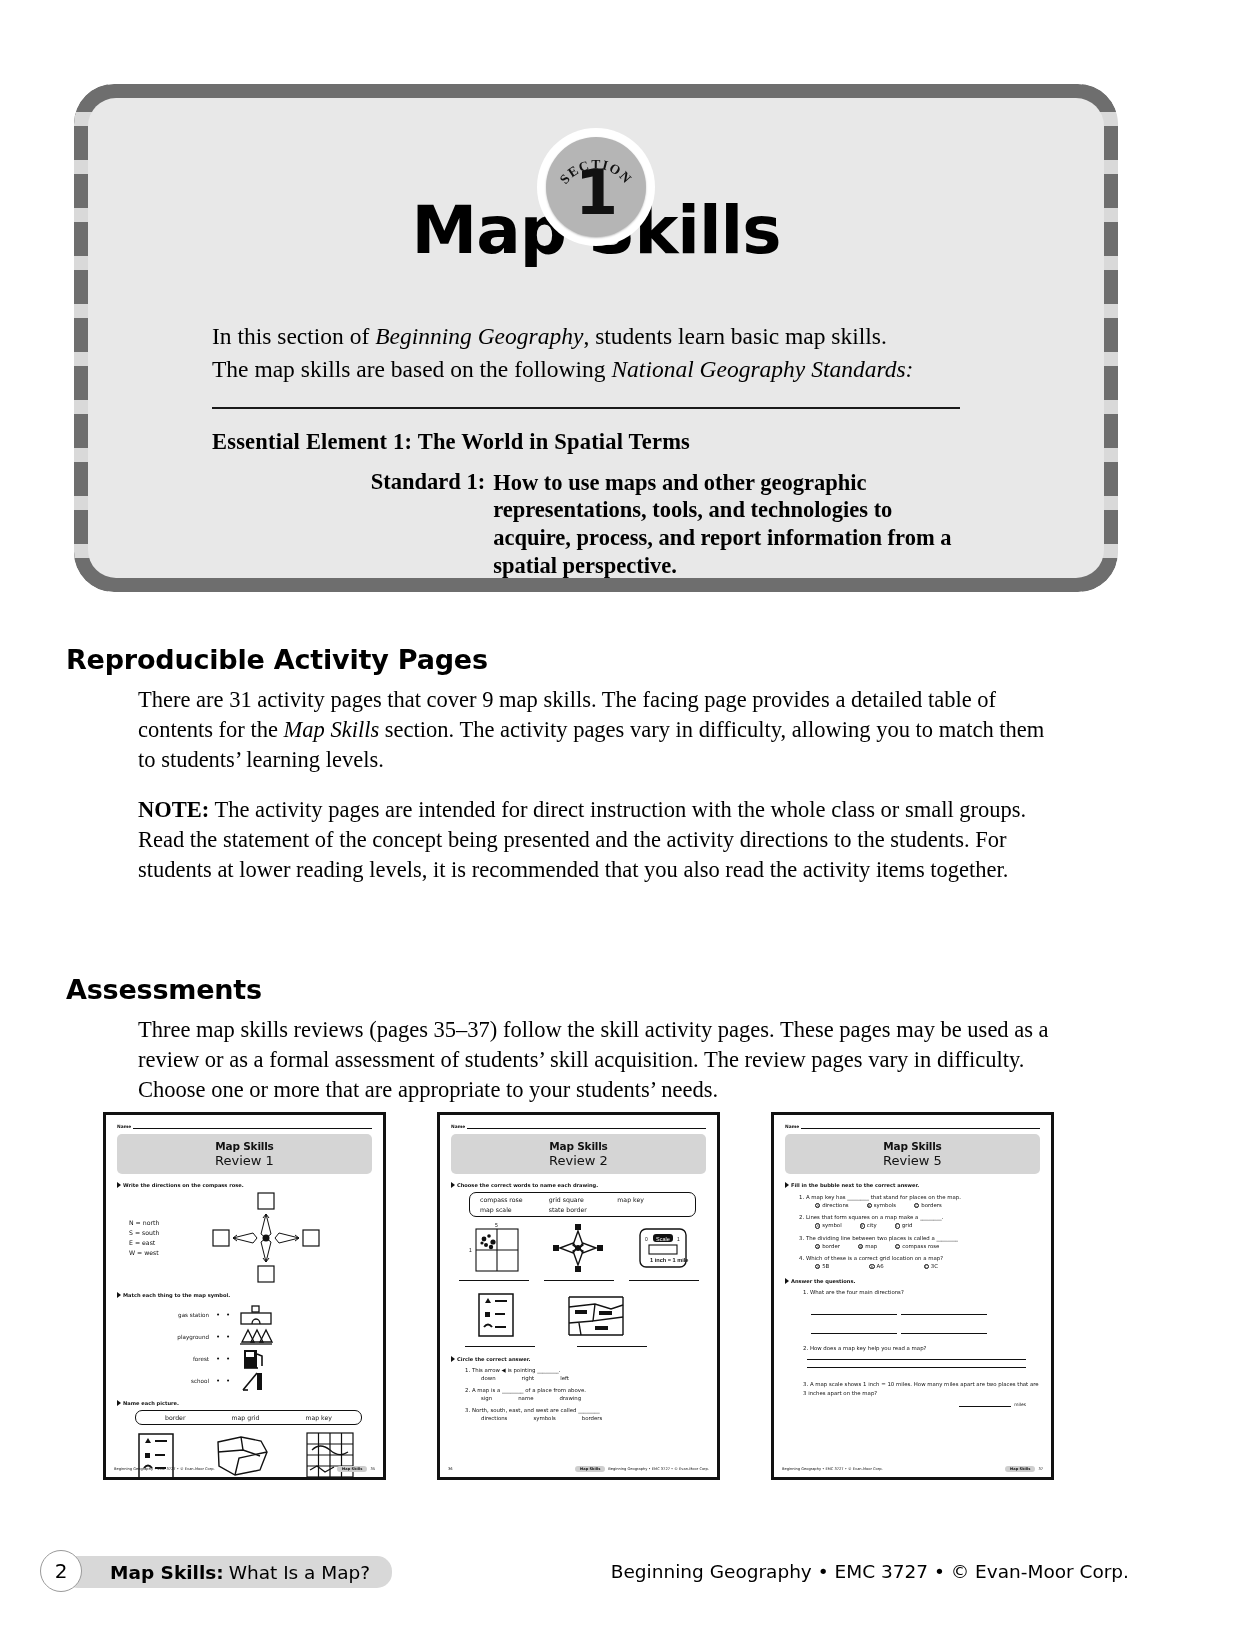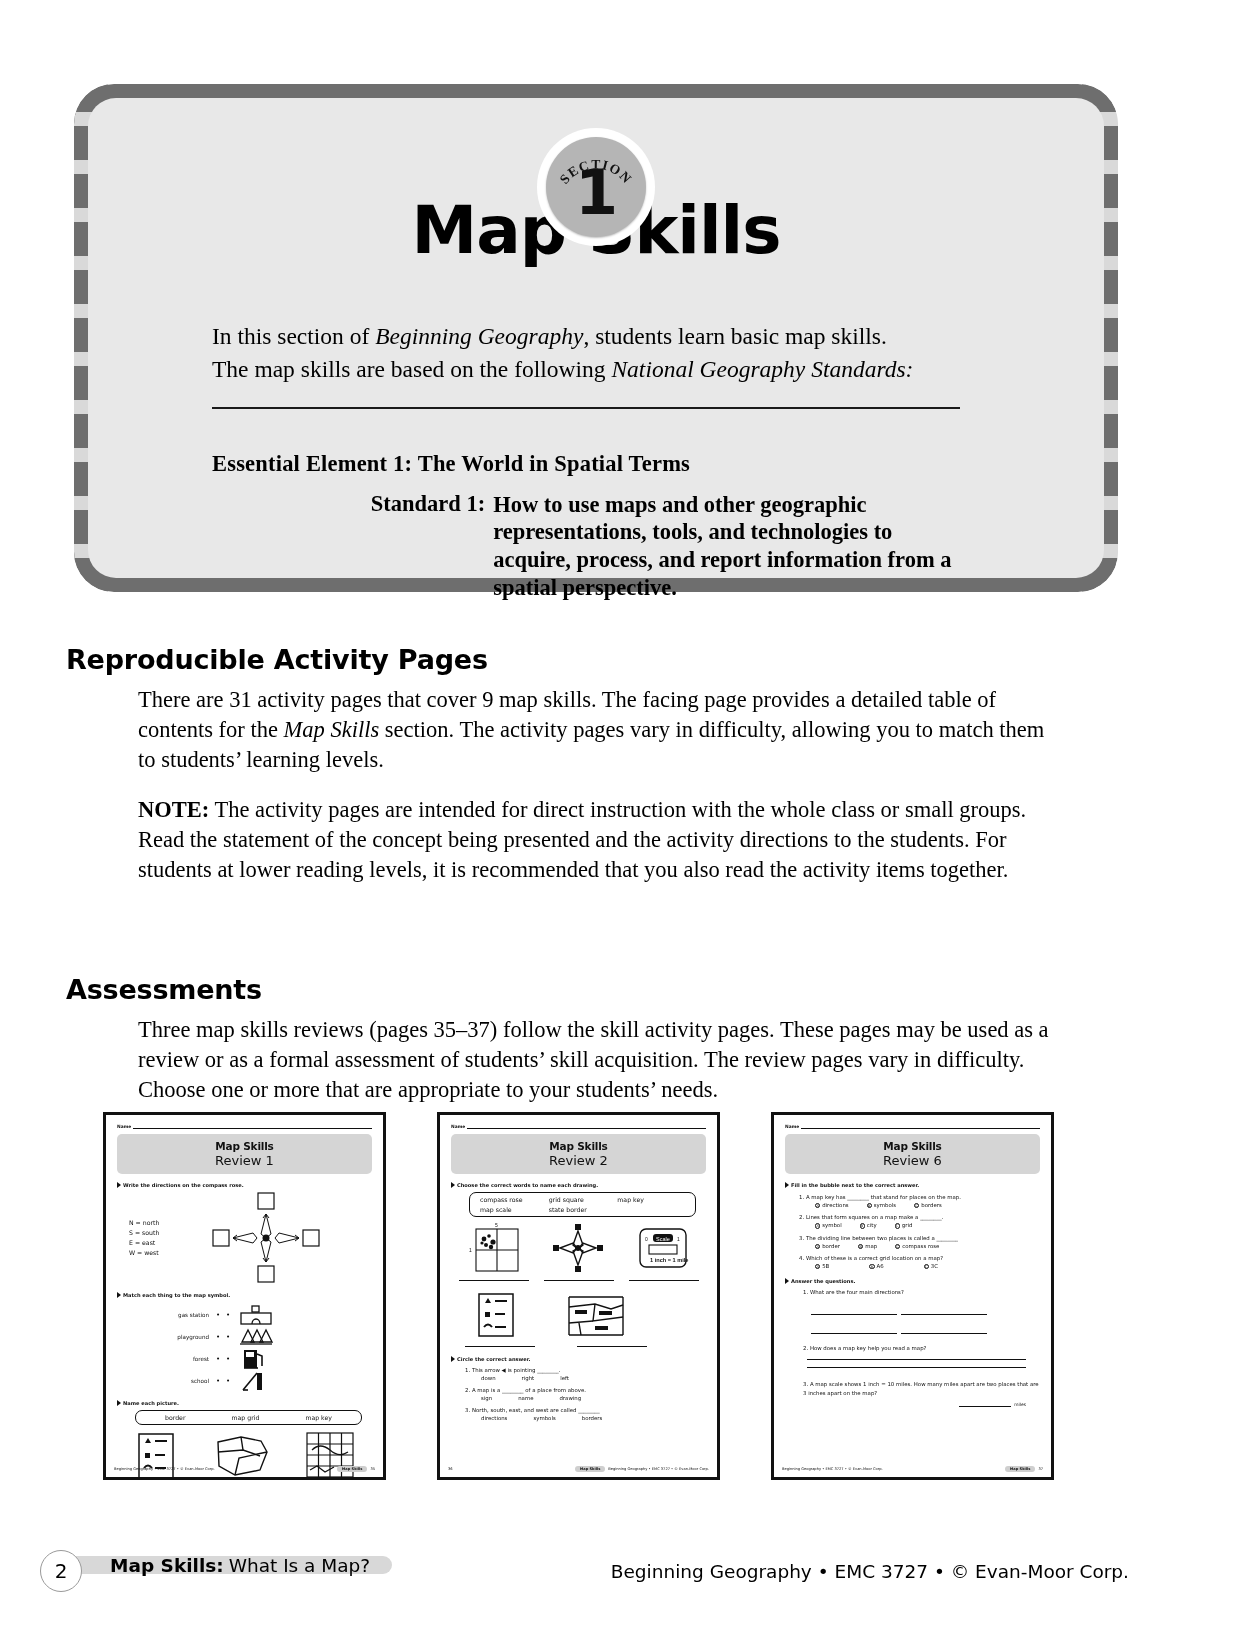--- a/index.html
+++ b/index.html
@@ -102,21 +102,21 @@
     line-height: 1.42;
   }
   .intro em { font-style: italic; }
 
   .rule {
     margin: 20px 0 0 52px;
     width: 748px;
     border-bottom: 2.5px solid #1a1a1a;
   }
 
-  .std-block { margin: 42px 0 0 52px; }
+  .std-block { margin: 20px 0 0 52px; }
   .std-line1 {
     font-size: 22.5px;
     font-weight: 700;
     letter-spacing: .2px;
   }
   .std-line1 .lead { font-weight: 700; }
   .std-row {
     margin-top: 14px;
     display: flex;
     padding-left: 90px;
@@ -265,21 +265,21 @@
     border-radius: 50%;
     border: 1.5px solid #9a9a9a;
     background: #fff;
     display: flex; align-items: center; justify-content: center;
     font-family: "DejaVu Sans", sans-serif;
     font-size: 20px;
     z-index: 3;
   }
   .footer-tab {
     position: absolute; left: 22px; top: 6px;
-    height: 18px;
+    height: 32px;
     background: #d8d8d8;
     border-radius: 15px;
     display: flex; align-items: center;
     padding: 0 22px 0 48px;
     font-family: "DejaVu Sans", sans-serif;
     font-size: 18.5px;
     z-index: 2;
   }
   .footer-tab b { font-weight: 700; margin-right: 5px; }
   .footer-right {
@@ -649,21 +649,21 @@
     </div>
   </div>
 
   <div class="thumb">
     <div class="t-name">
       <span class="lbl">Name</span>
       <span class="ln"></span>
     </div>
     <div class="t-head">
       <div class="h1">Map Skills</div>
-      <div class="h2">Review 6</div>
+      <div class="h2">Review 5</div>
     </div>
 
     <div class="t-dir">
       <span class="tri"></span>
       <span>Fill in the bubble next to the correct answer.</span>
     </div>
 
     <div>
       <div class="qnum" style="margin-top:5px;">
         <span>1.</span>

